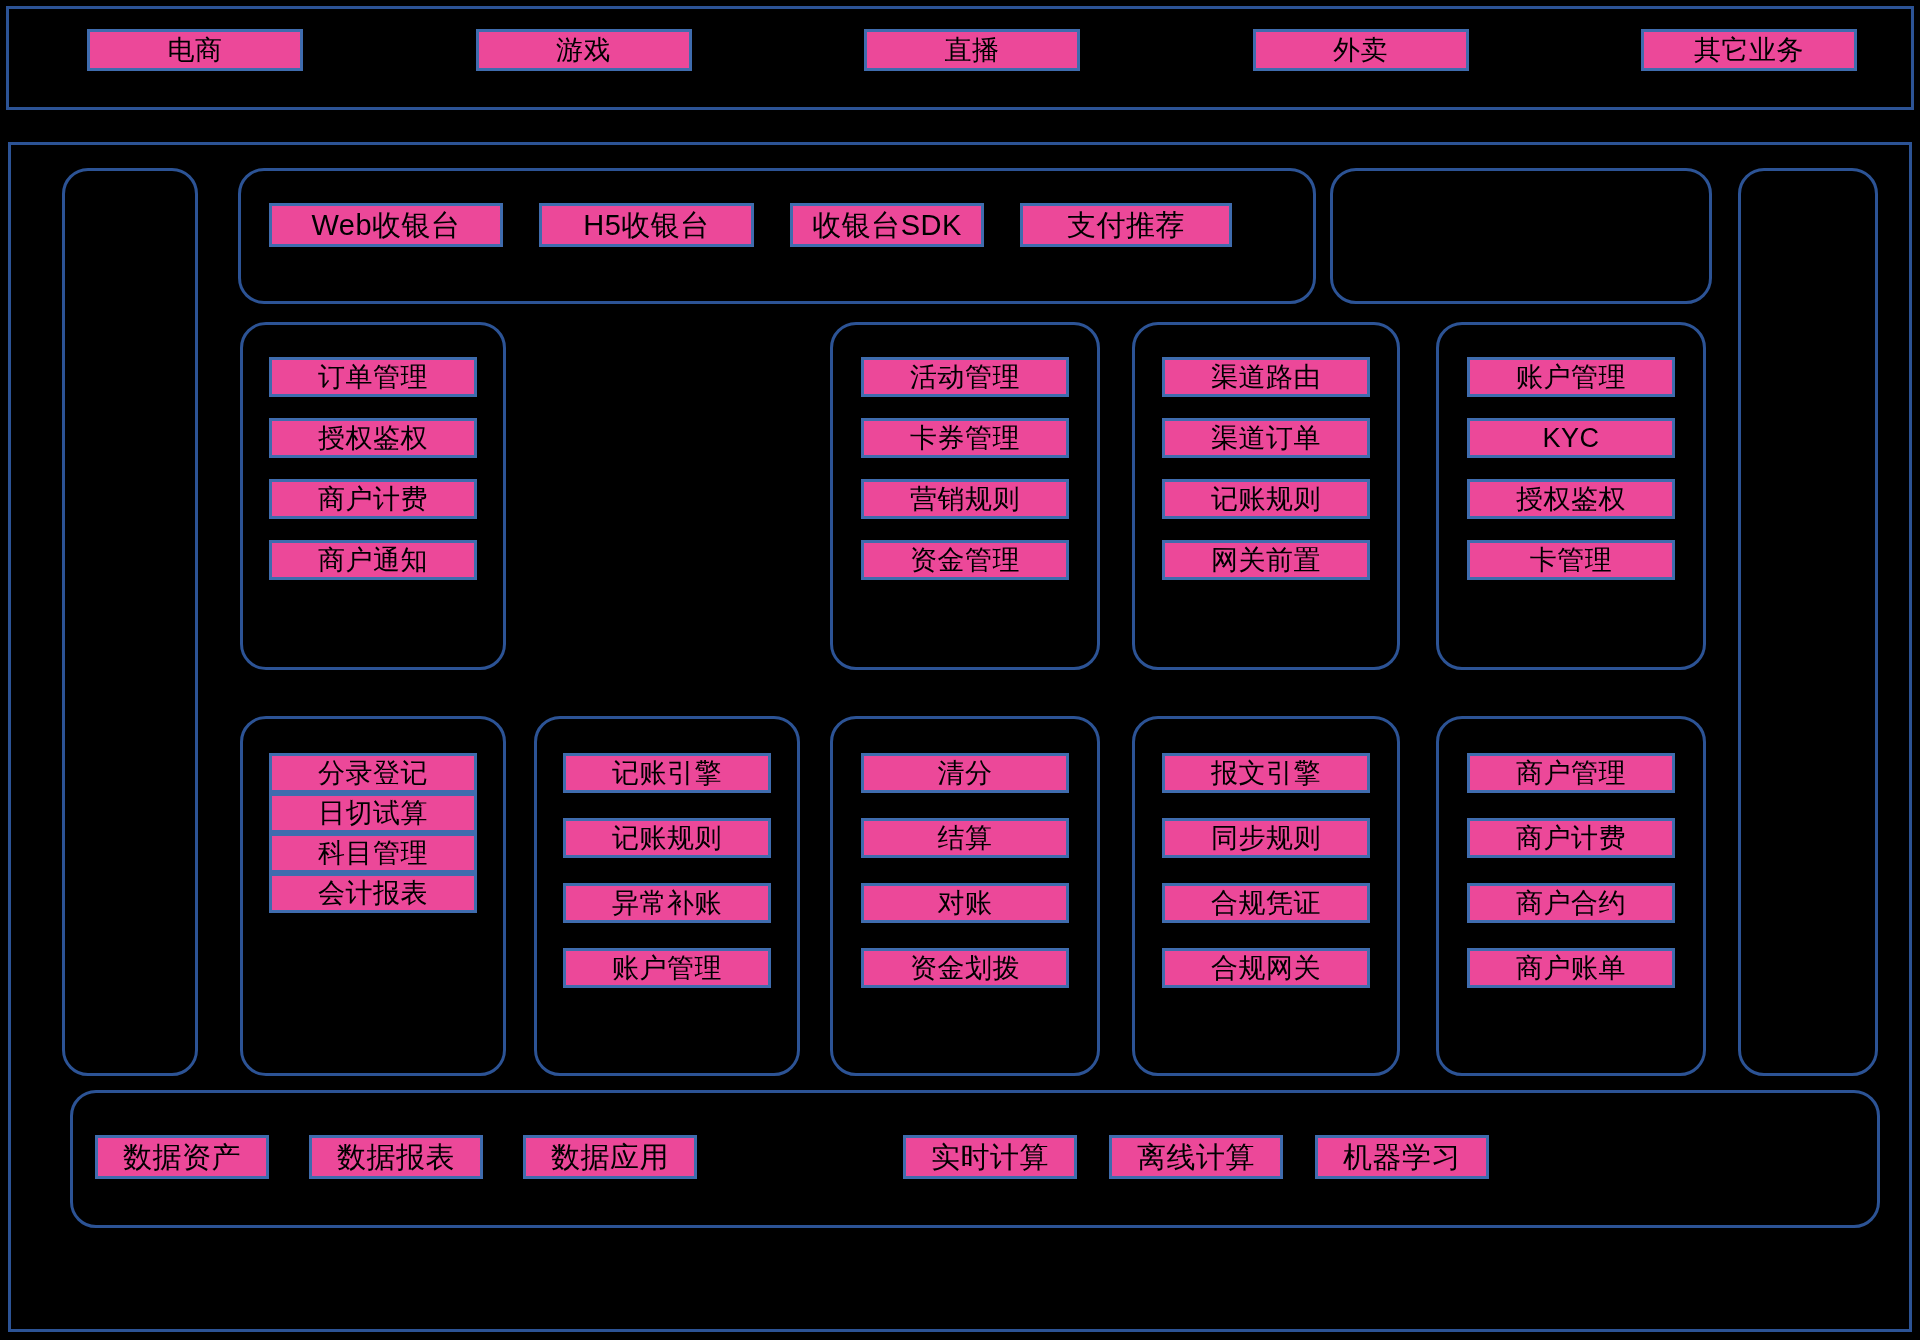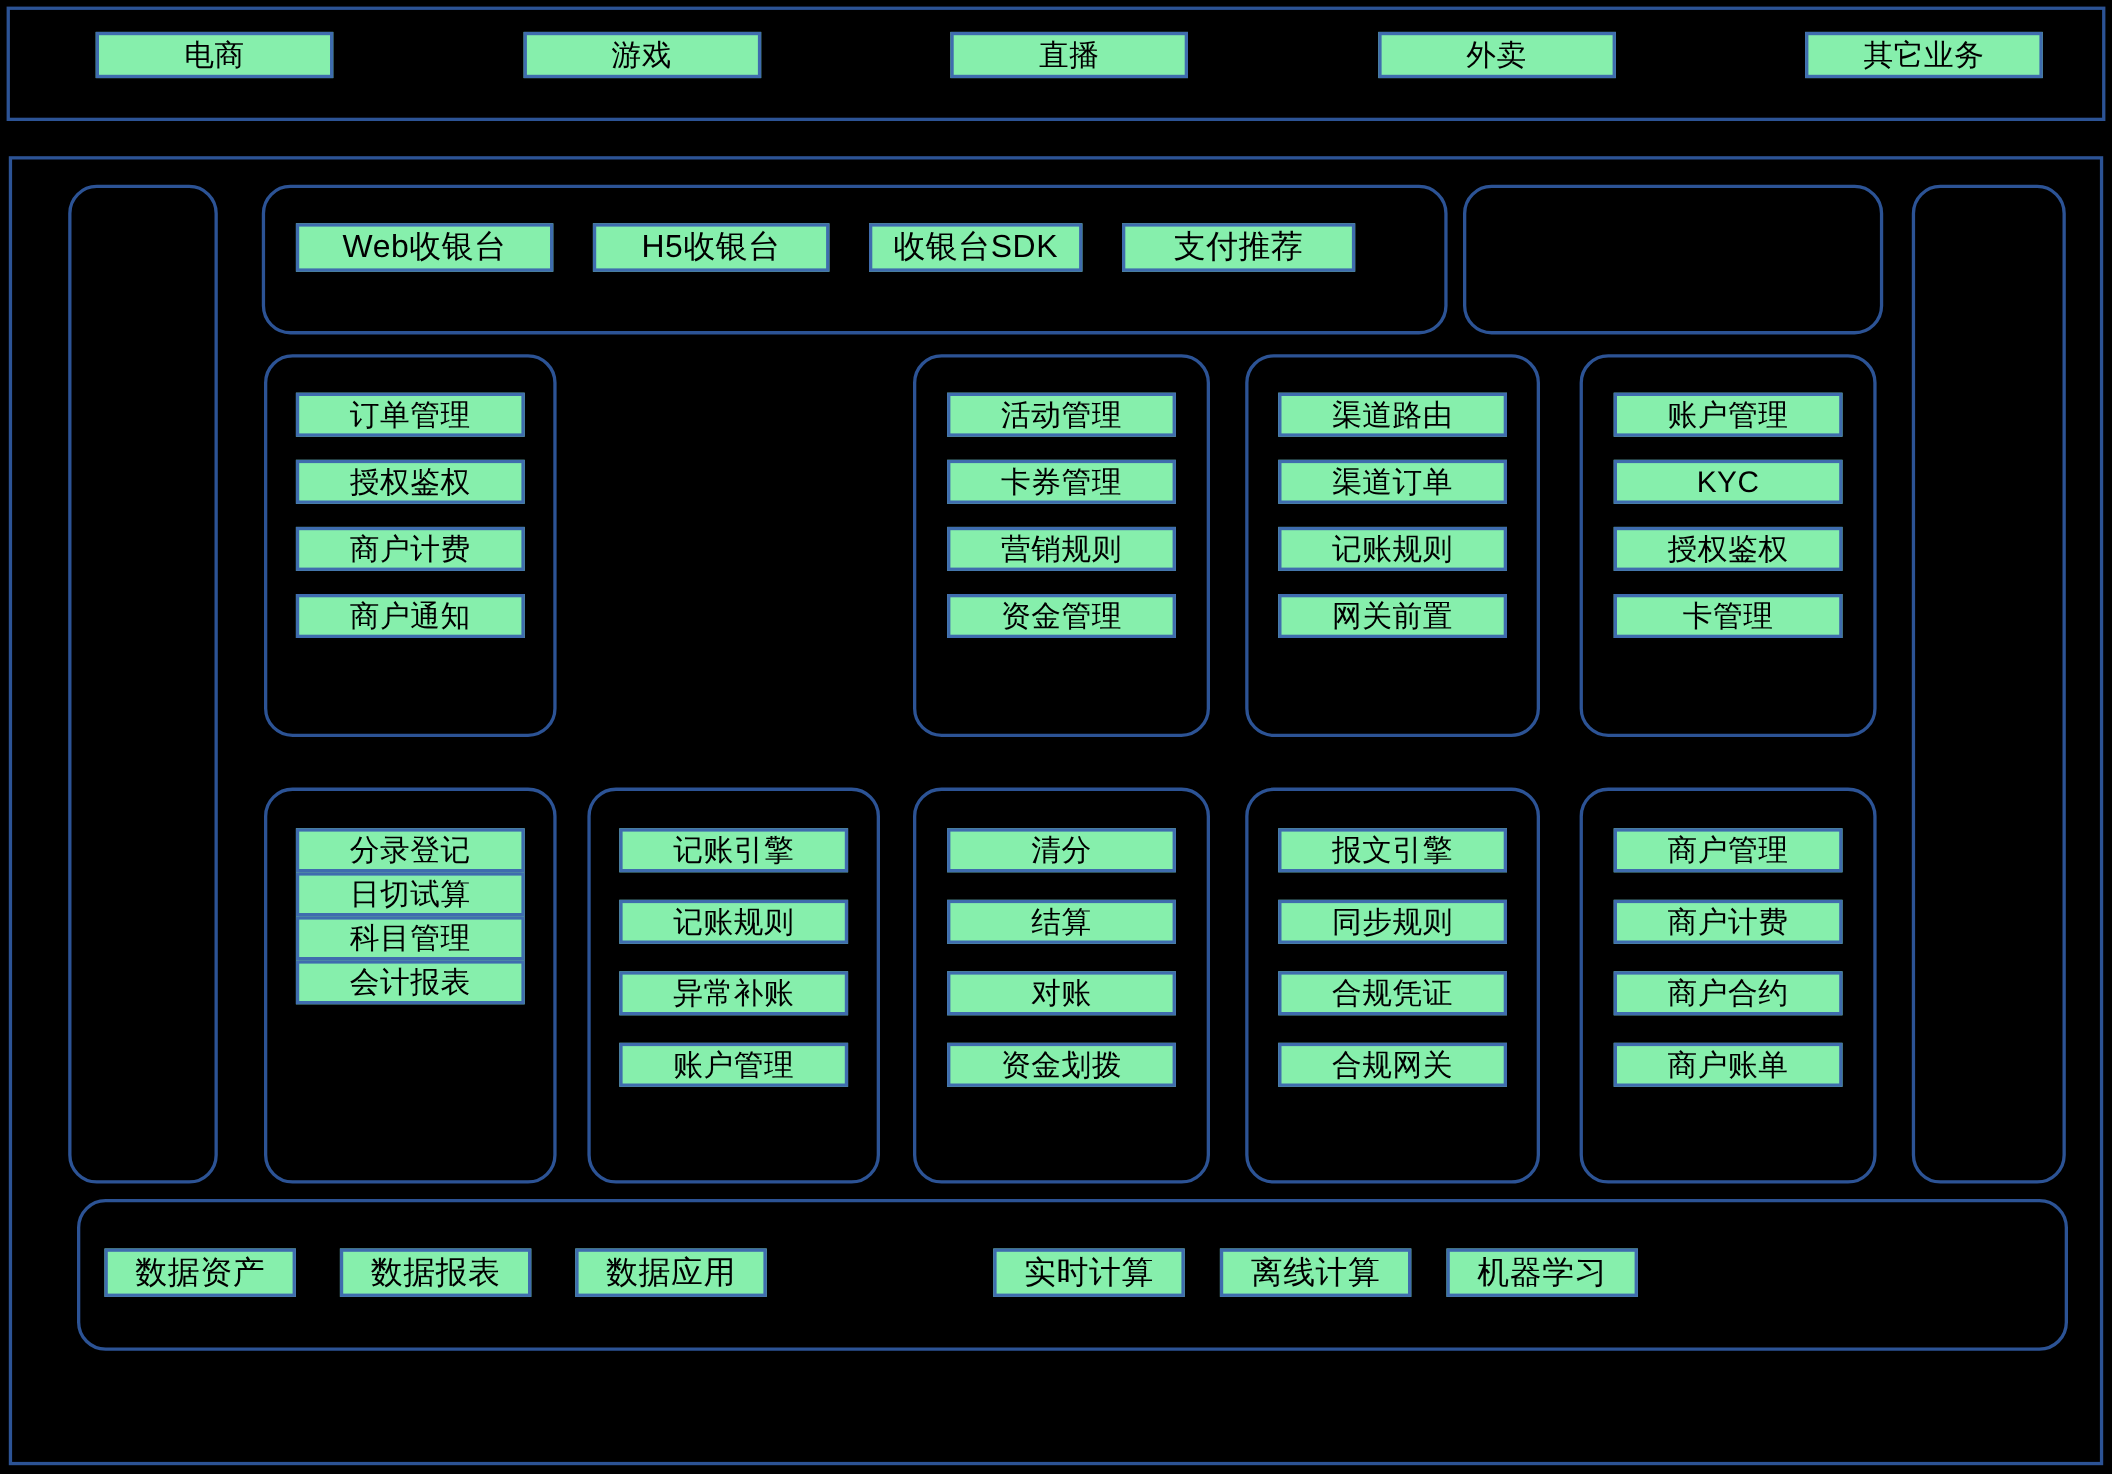--- a/index.html
+++ b/index.html
@@ -23,21 +23,21 @@
   .group{
     position:absolute;
     border:3px solid #2c5395;
     border-radius:26px;
     box-sizing:border-box;
     background:#000;
   }
 
   
   .chip{
-    background:#86efac;
+    background:#ec4899;
     border:3px solid #3f6cae;
     box-sizing:border-box;
     color:#000;
     display:flex;
     align-items:center;
     justify-content:center;
     font-size:27px;
     line-height:1;
     white-space:nowrap;
     letter-spacing:.5px;

